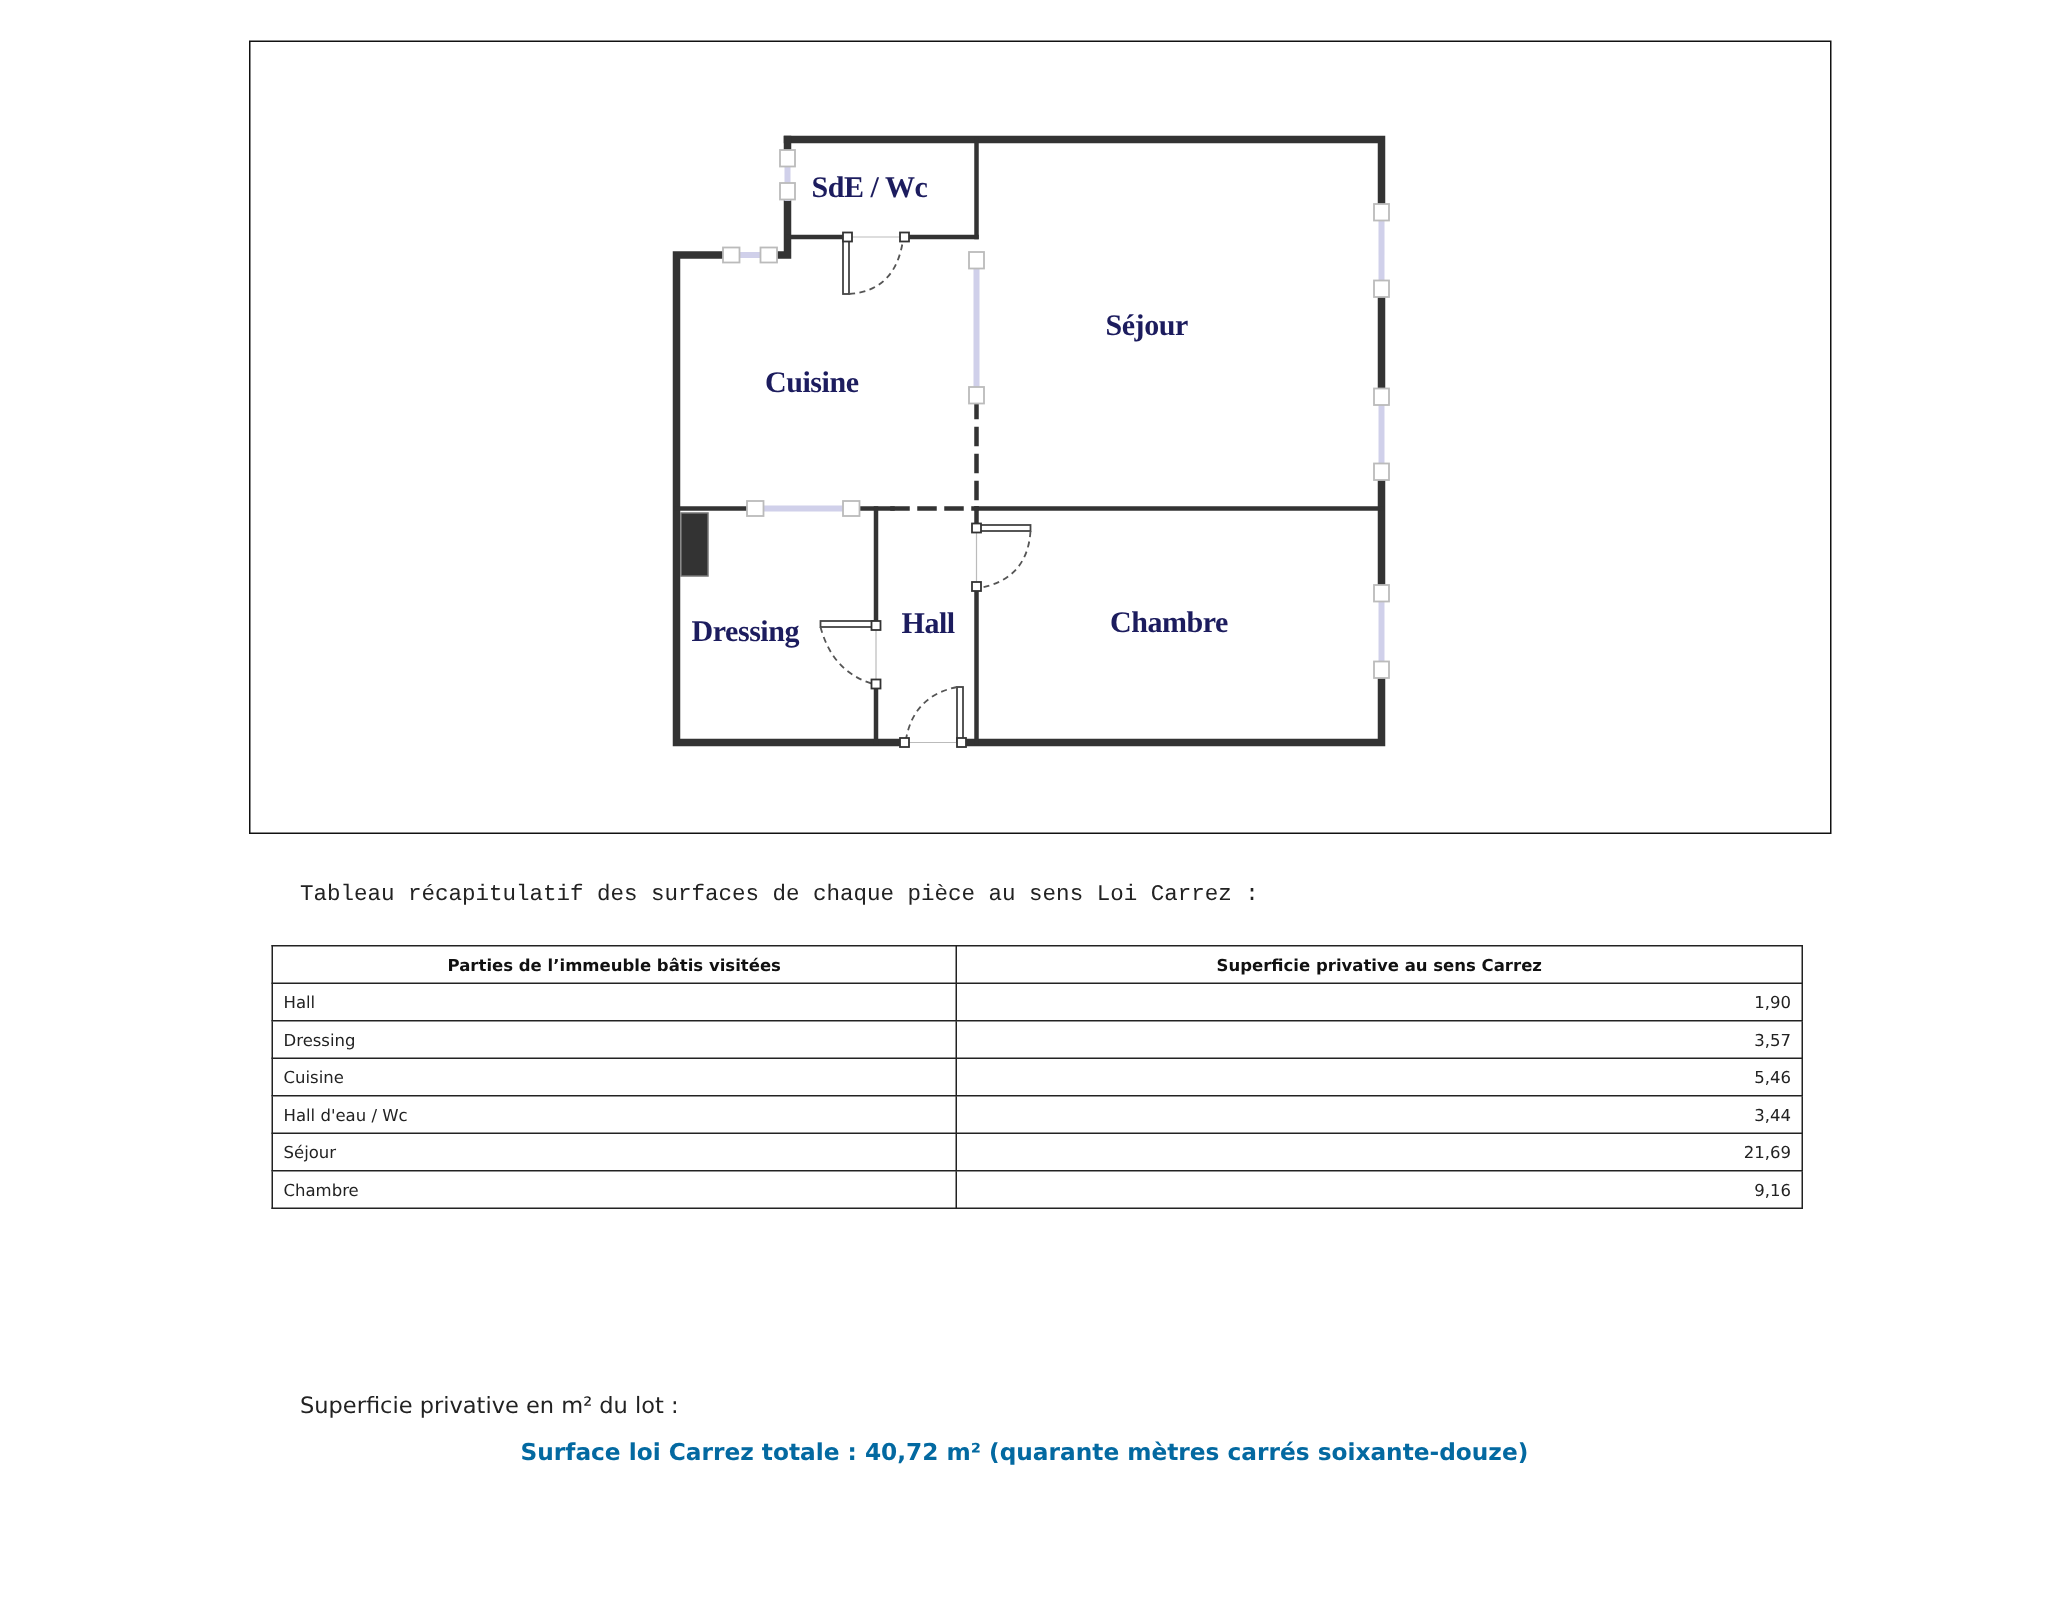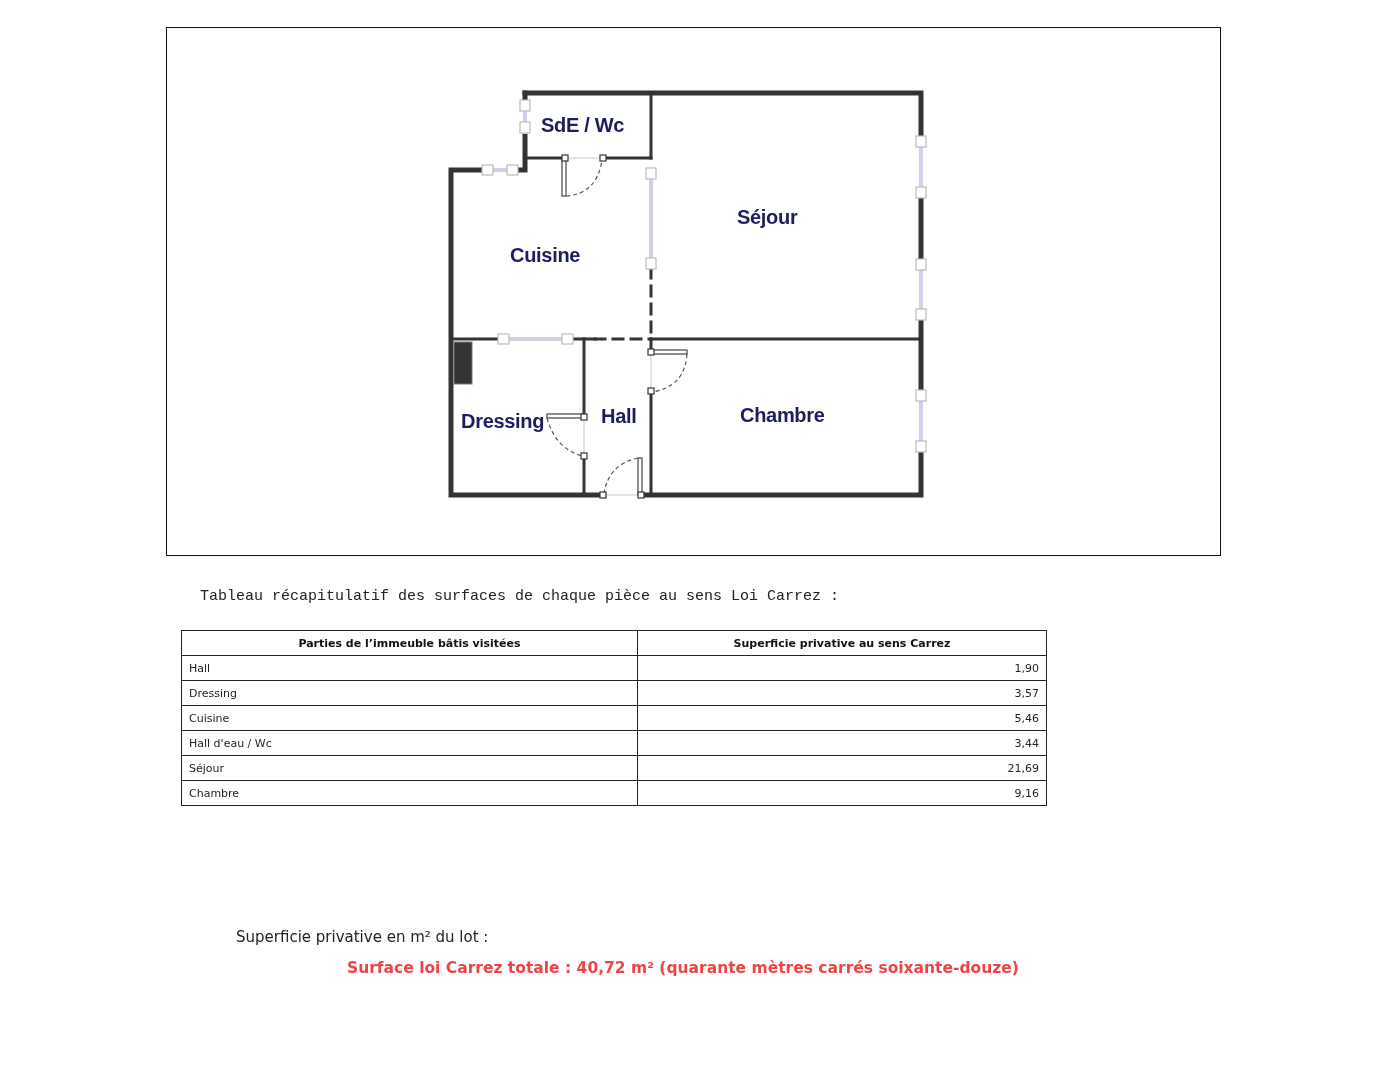--- a/index.html
+++ b/index.html
@@ -25,40 +25,40 @@
       box-sizing: border-box;
       background: #fff;
     }
     .plan-svg {
       position: absolute;
       left: 0;
       top: 0;
     }
     .room-label {
       position: absolute;
-      font-family: Liberation Sans, sans-serif;
+      font-family: Liberation Serif, serif;
       font-weight: bold;
       font-size: 20px;
       color: #1c1c5e;
       white-space: nowrap;
       letter-spacing: -0.3px;
     }
     .intro-text {
       position: absolute;
       left: 200px;
       top: 588px;
       font-size: 15px;
       color: #222;
       font-family: Liberation Mono, monospace;
     }
     table.carrez {
       position: absolute;
       left: 181px;
       top: 630px;
-      width: 866px;
+      width: 1021px;
       border-collapse: collapse;
       font-size: 11px;
       color: #222;
     }
     table.carrez th, table.carrez td {
       border: 1.5px solid #222;
       height: 25px;
       padding: 0 7px;
       box-sizing: border-box;
     }
@@ -69,29 +69,28 @@
       color: #111;
     }
     table.carrez td.room { text-align: left; width: 456px; }
     table.carrez td.area { text-align: right; }
     .total-label {
       position: absolute;
       left: 200px;
       top: 928px;
       font-size: 15px;
       color: #222;
-      margin-left: 36px;
     }
     .total-value {
       position: absolute;
       left: 347px;
       top: 959px;
       font-size: 15.5px;
       font-weight: bold;
-      color: #ef4444;
+      color: #0369a1;
       white-space: nowrap;
     }
   </style>
 </head>
 <body>
 
 <div class="plan-frame">
   <svg class="plan-svg" width="1055" height="529" viewBox="0 0 1055 529" xmlns="http://www.w3.org/2000/svg">
 
     <g fill="none" stroke="#333" stroke-linecap="square">

